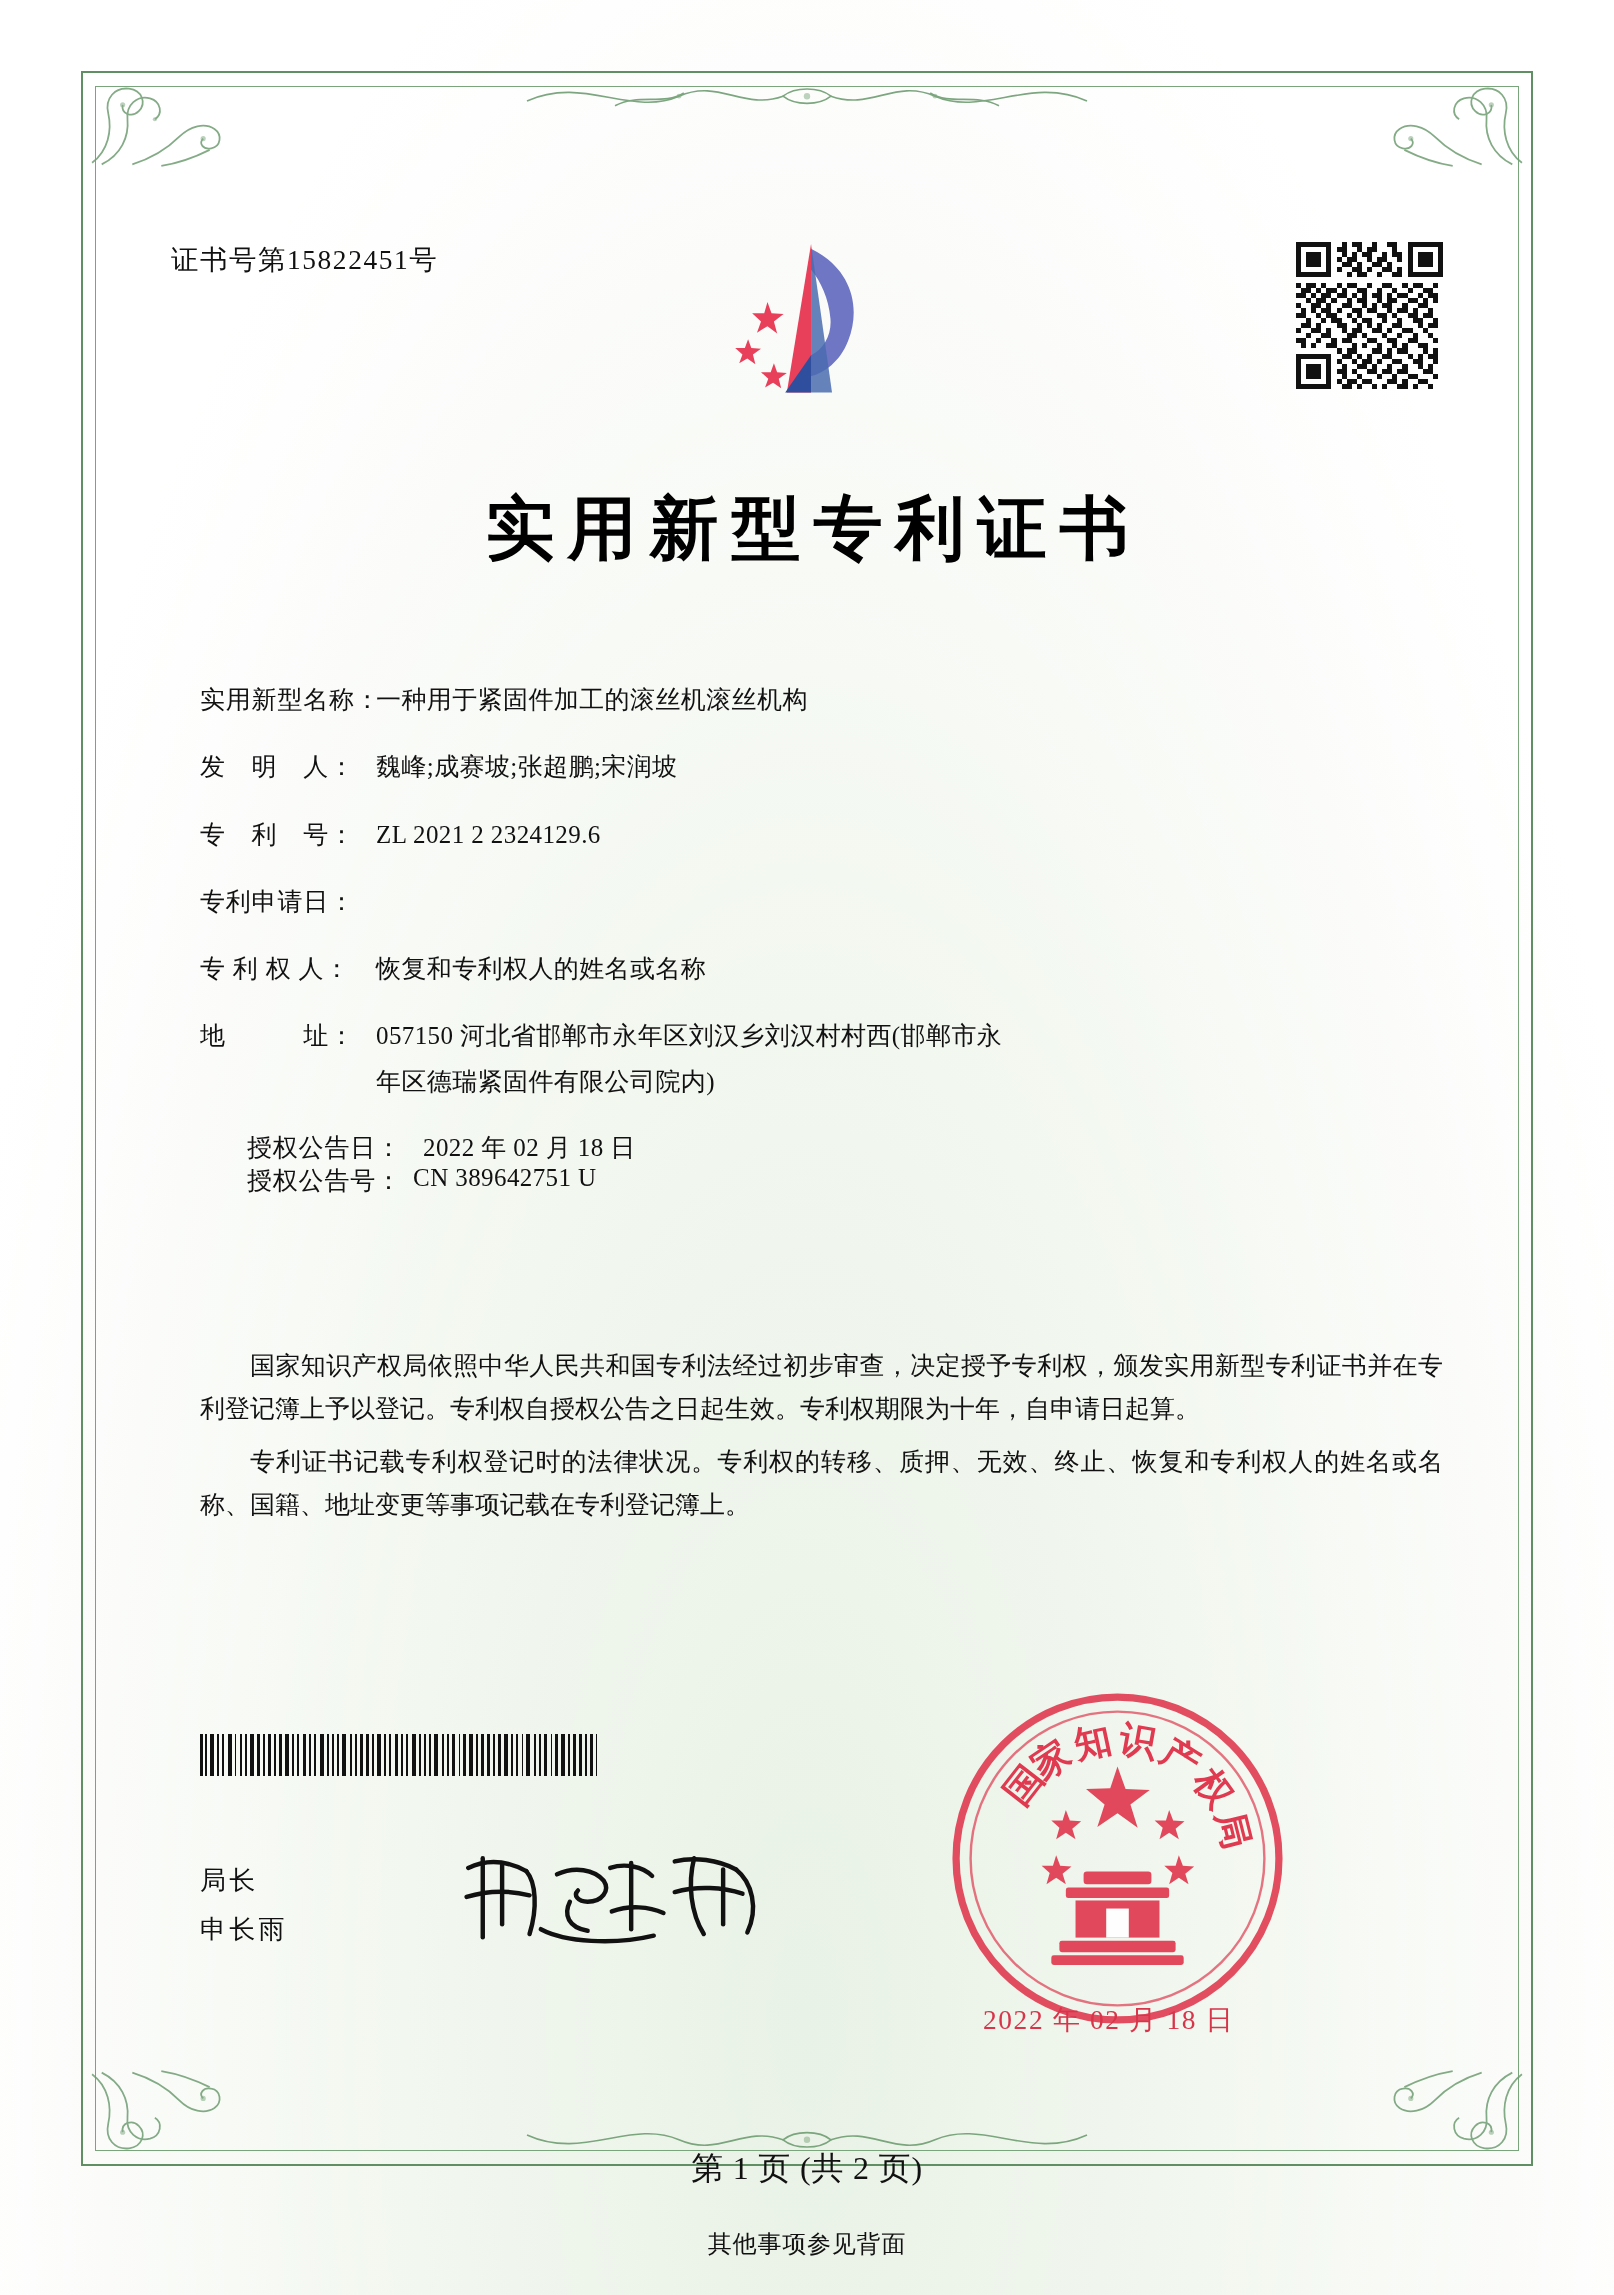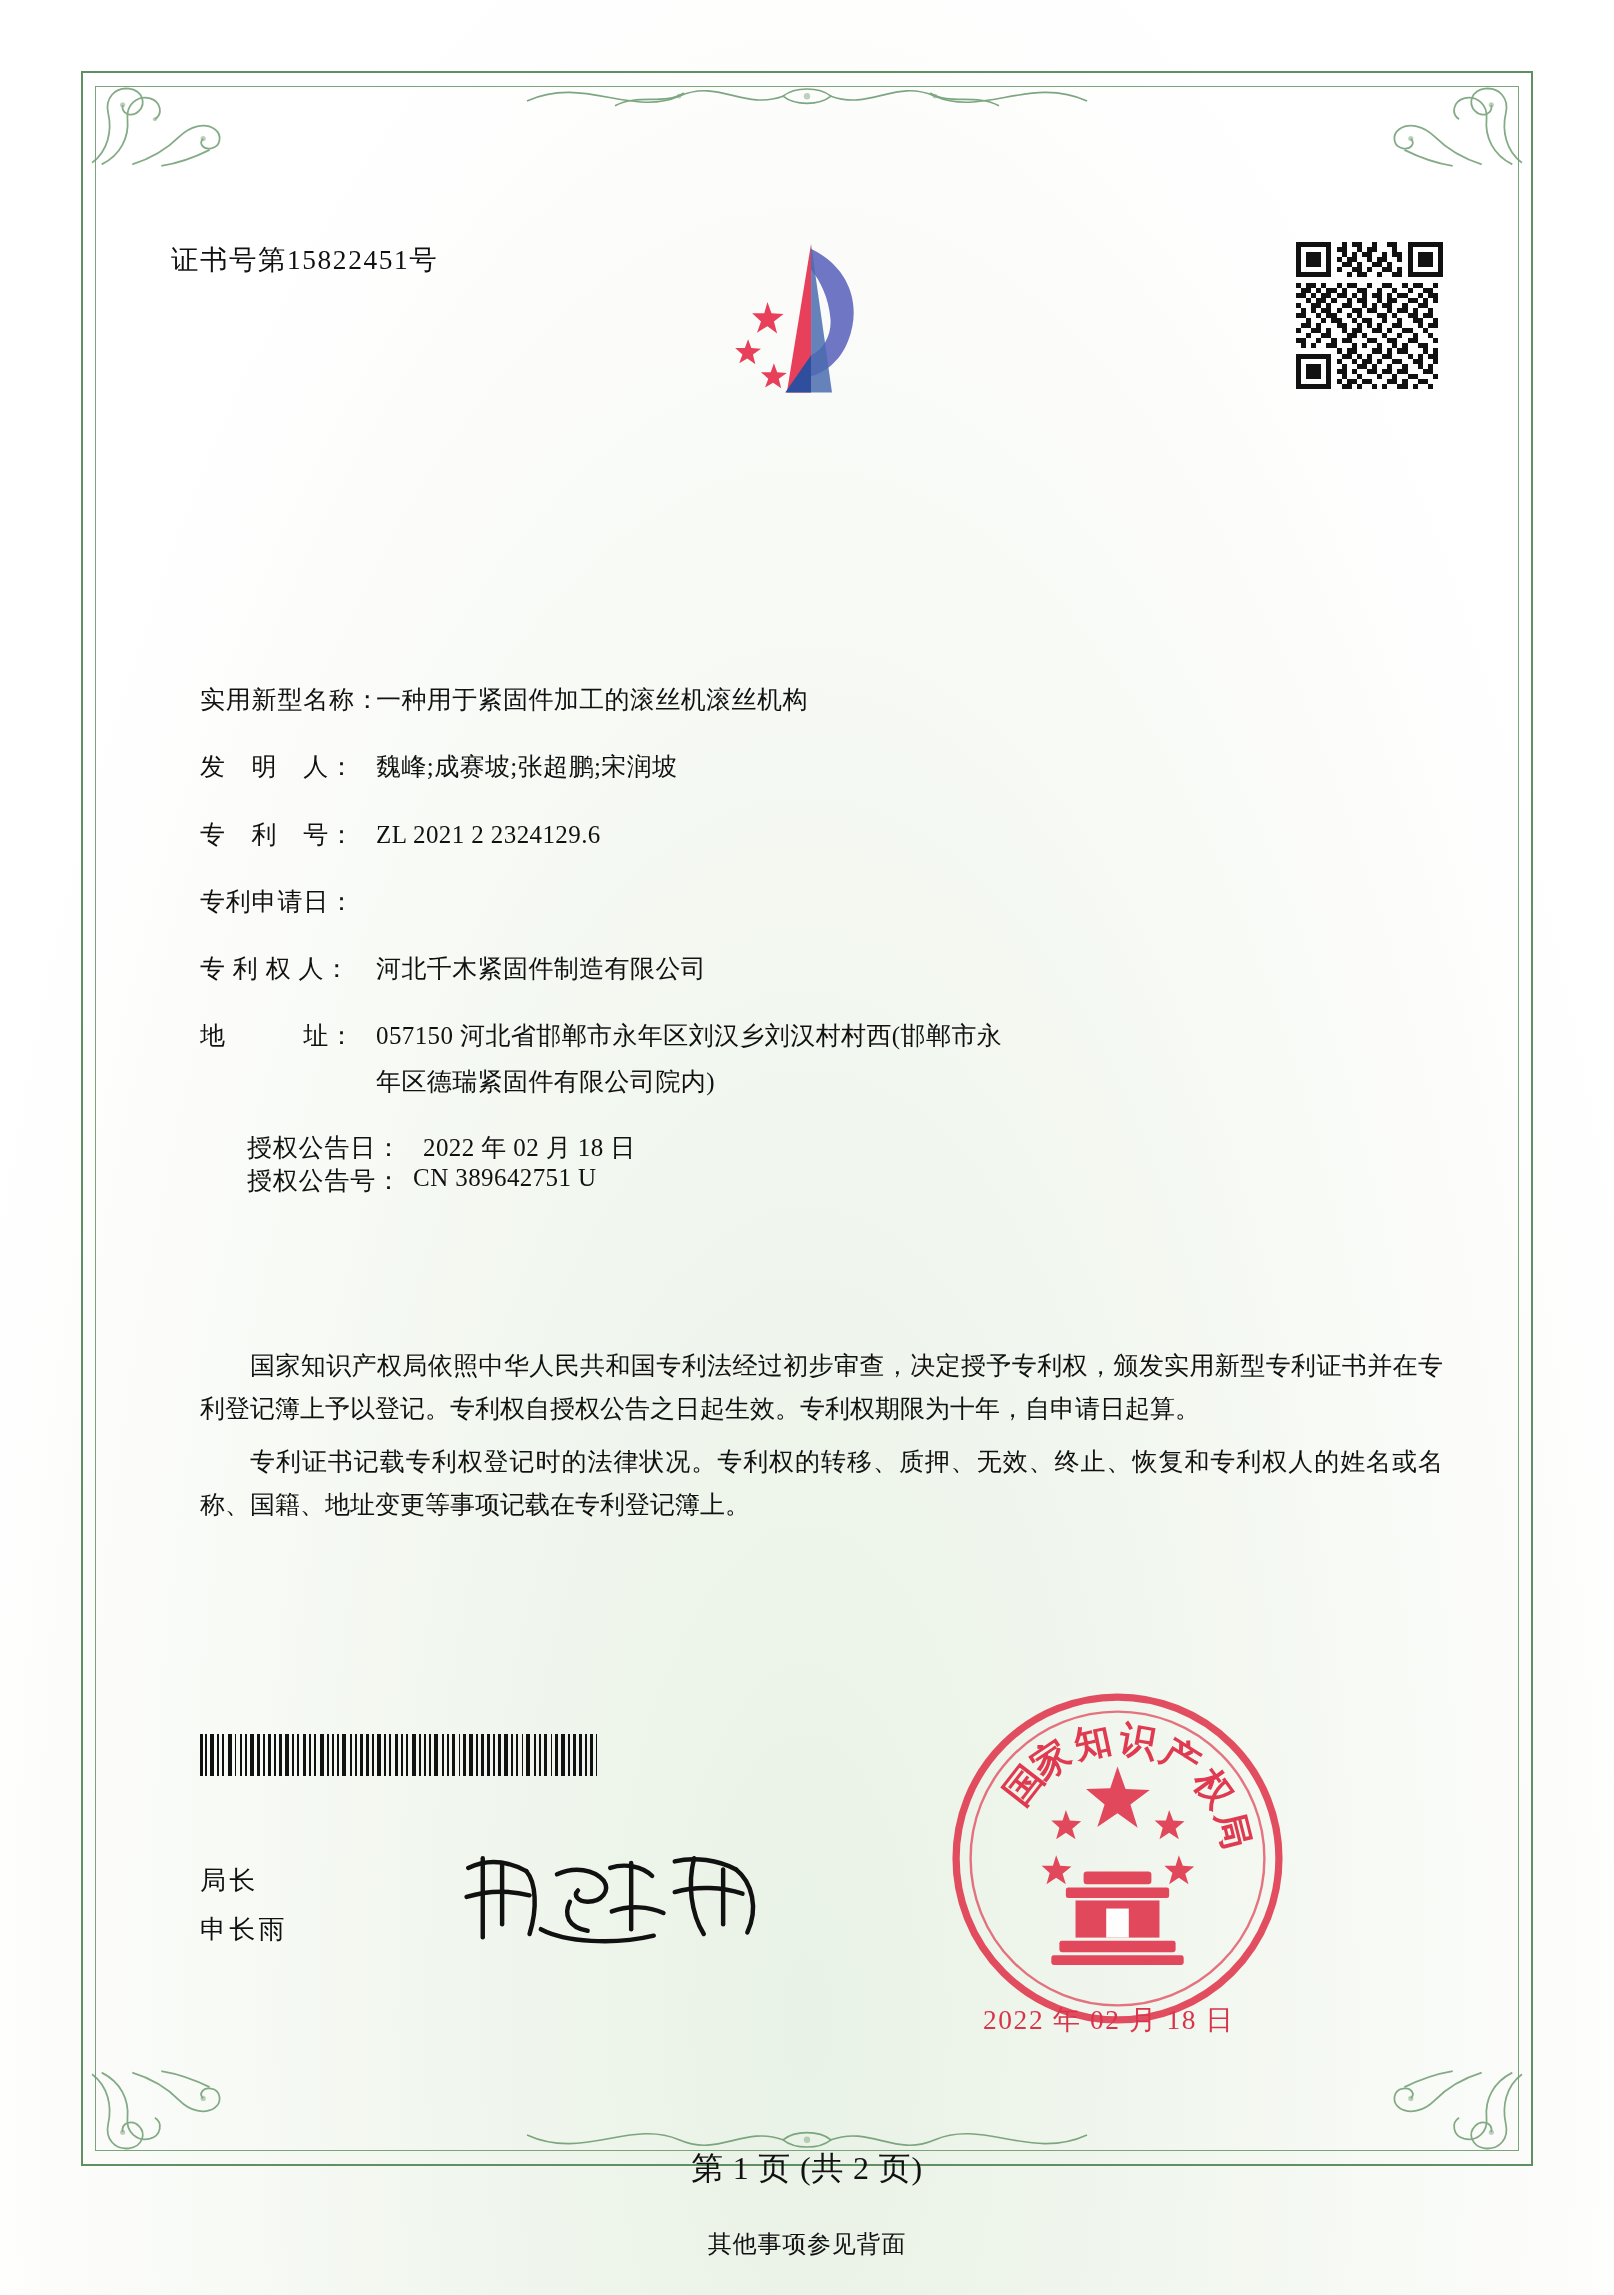--- a/index.html
+++ b/index.html
@@ -562,20 +562,21 @@
           <rect x="12" y="28" width="1" height="1"></rect>
           <rect x="15" y="28" width="1" height="1"></rect>
           <rect x="17" y="28" width="1" height="1"></rect>
           <rect x="20" y="28" width="2" height="1"></rect>
           <rect x="23" y="28" width="1" height="1"></rect>
           <rect x="26" y="28" width="1" height="1"></rect>
       </g>
     </svg>
   </div>
 
+  <div class="title">实用新型专利证书</div>
 
   <div class="fields">
 
     <div class="row">
       <div class="lbl">实用新型名称：</div>
       <div class="val">一种用于紧固件加工的滚丝机滚丝机构</div>
     </div>
 
     <div class="row">
       <div class="lbl">发　明　人：</div>
@@ -586,21 +587,21 @@
       <div class="lbl">专　利　号：</div>
       <div class="val">ZL 2021 2 2324129.6</div>
     </div>
 
     <div class="row">
       <div class="lbl">专利申请日：</div>
     </div>
 
     <div class="row">
       <div class="lbl">专 利 权 人：</div>
-      <div class="val">河北千木紧固件制造有限公司</div>
+      <div class="val">恢复和专利权人的姓名或名称</div>
     </div>
 
     <div class="row">
       <div class="lbl">地　　　址：</div>
       <div class="val">
         <span>057150 河北省邯郸市永年区刘汉乡刘汉村村西(邯郸市永</span>
         <span class="val-line2">年区德瑞紧固件有限公司院内)</span>
       </div>
     </div>
 

